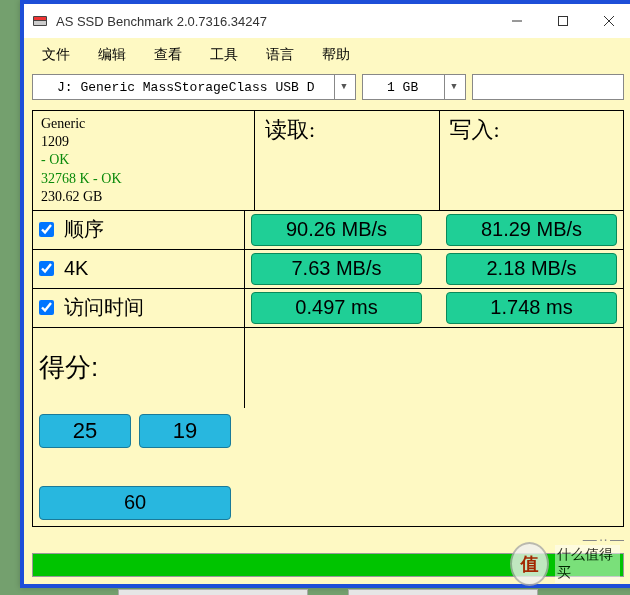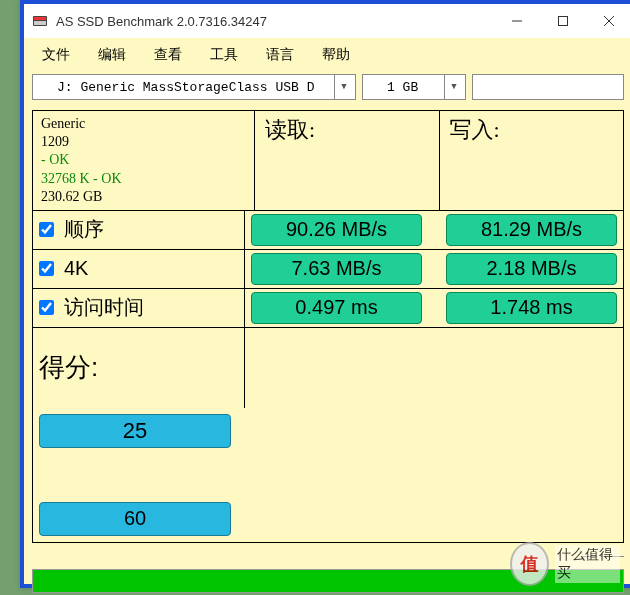--- a/index.html
+++ b/index.html
@@ -176,21 +176,21 @@
     font-size:26px;
     height:80px;
   }
   .score-cells{
     flex:1;
     padding:6px 6px;
   }
   .score-line{
     display:flex;
     gap:8px;
-    margin-bottom:22px;
+    margin-bottom:6px;
   }
   .score-line .pill{ height:32px; font-size:22px;}
   .score-total{
     display:flex;
     justify-content:center;
   }
   .score-total .pill{ width:190px; flex:none; height:32px;margin-top:32px;}
   .scroll-widget{
      display:flex;
      justify-content:flex-end;
@@ -358,20 +358,21 @@
         <div class="pill">0.497 ms</div>
         <div class="pill">1.748 ms</div>
       </div>
     </div>
 
     <div class="row score-row">
       <div class="label">得分:</div>
       <div class="score-cells">
         <div class="score-line">
           <div class="pill blue">25</div>
+          <div class="pill blue">19</div>
         </div>
         <div class="score-total">
           <div class="pill blue">60</div>
         </div>
       </div>
     </div>
 
   </div>
 
   <div class="scroll-widget">

